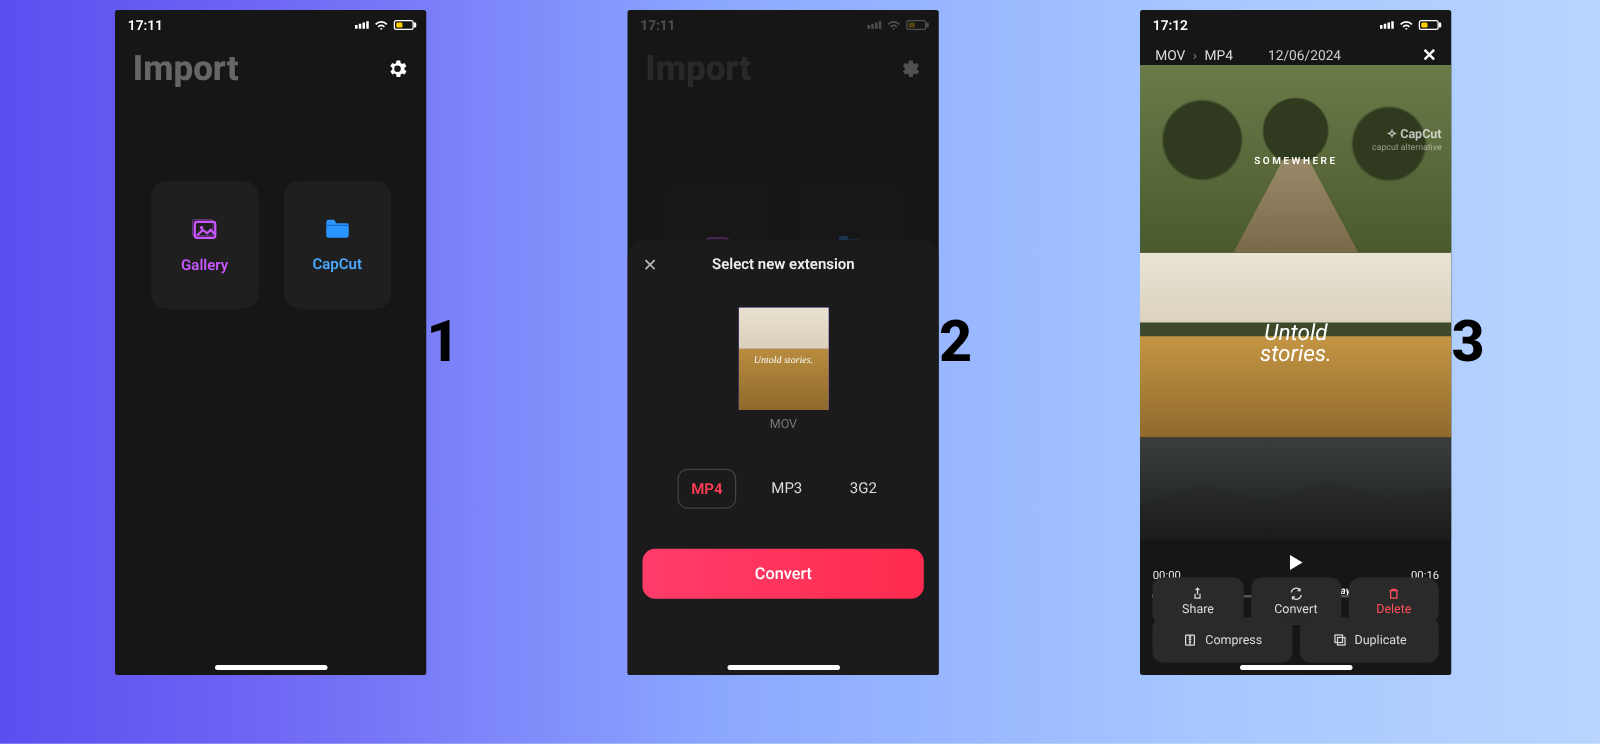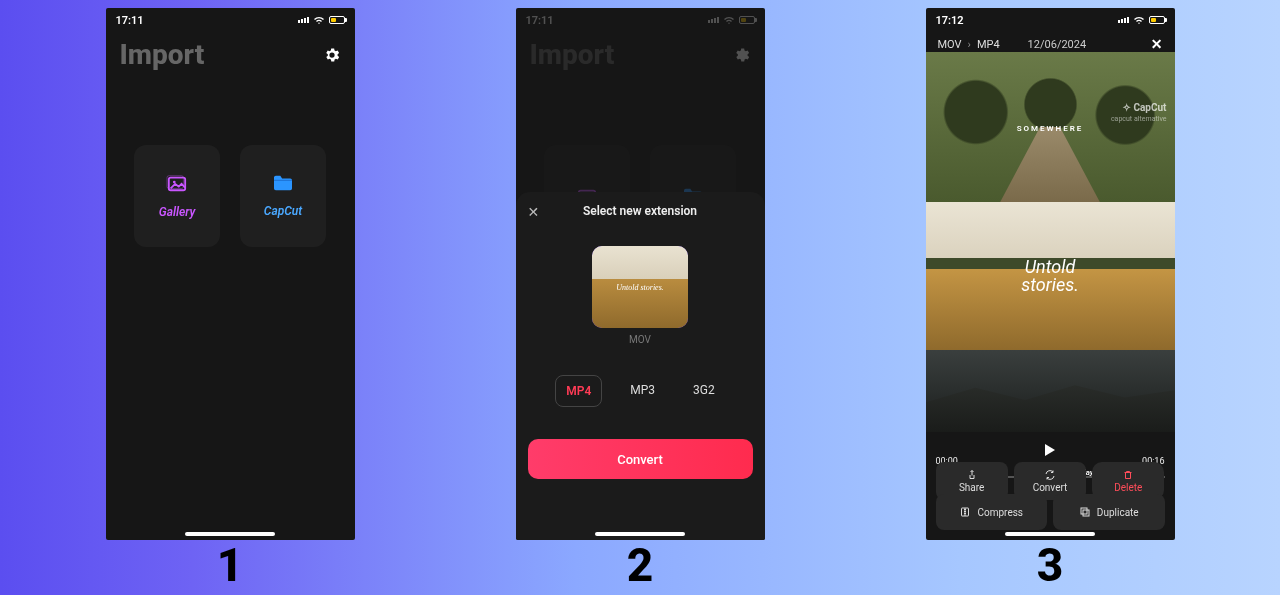--- a/index.html
+++ b/index.html
@@ -6,21 +6,21 @@
   body {
     width: 1280px;
     height: 595px;
     background: linear-gradient(90deg, #5b4ef0 0%, #6e63f4 15%, #8ba8ff 45%, #a6c7ff 75%, #b8d4ff 100%);
     display: flex;
     justify-content: space-around;
     align-items: flex-start;
     padding: 8px 25px 0 25px;
     overflow: hidden;
   }
-  .phone-wrap { display:flex; flex-direction:column; align-items:center; }
+  .phone-wrap { display:flex; align-items:center; }
   .phone {
     width: 249px;
     height: 532px;
     background: #161616;
     border-radius: 2px;
     position: relative;
     overflow: hidden;
     color: #fff;
   }
   .step-num { font-size: 46px; font-weight: 800; color: #000; margin-top: 0px; line-height: 1.1; }
@@ -32,38 +32,38 @@
   .sig-dots span { width:2px; background:#fff; display:block; }
   .sig-dots span:nth-child(1){height:3px;} .sig-dots span:nth-child(2){height:4px;} .sig-dots span:nth-child(3){height:5px;} .sig-dots span:nth-child(4){height:6px;}
   .wifi { font-size:10px; }
   .batt { width:16px; height:8px; border:1px solid #fff; border-radius:2px; position:relative; }
   .batt::after { content:""; position:absolute; right:-3px; top:1px; width:2px; height:4px; background:#fff; border-radius:0 1px 1px 0; }
   .batt i { position:absolute; left:1px; top:1px; bottom:1px; width:5px; background:#ffcc00; border-radius:1px; }
 
   .title-row { display:flex; justify-content:space-between; align-items:center; padding: 10px 14px 4px 14px; }
   .big-title { font-size:28px; font-weight:800; color:#666; }
 
-  .cards-row { display:flex; justify-content:center; gap:20px; margin-top:70px;font-style:italic; }
+  .cards-row { display:flex; justify-content:center; gap:20px; margin-top:70px; }
   .card { width:86px; height:102px; background:#1f1f1f; border-radius:12px; display:flex; flex-direction:column; align-items:center; justify-content:center; gap:12px; }
   .card .cap { font-size:12px; font-weight:600; }
   .cap.purple { color:#c956ff; }
   .cap.blue { color:#4aa8ff; }
 
   .home-ind { position:absolute; bottom:4px; left:50%; transform:translateX(-50%); width:90px; height:4px; border-radius:4px; background:#fff; }
 
   
   .dimmed { opacity:0.25; }
   .sheet {
     position:absolute; left:0; right:0; bottom:0; top:184px;
     background:#1b1b1b; border-radius:14px 14px 0 0; padding:0 0 0 0;
   }
   .sheet-header { display:flex; align-items:center; justify-content:center; position:relative; padding:12px 12px; }
   .sheet-header .close { position:absolute; left:12px; top:12px; font-size:14px; color:#bbb; }
   .sheet-title { font-size:12px; font-weight:600; color:#eee; }
-  .thumb { width:96px; height:82px; margin:16px auto 0 auto; border-radius:10px; overflow:hidden; background:#8b5cf6; position:relative; }
+  .thumb { width:72px; height:82px; margin:16px auto 0 auto; border-radius:0; overflow:hidden; background:#8b5cf6; position:relative; }
   .thumb .sky { position:absolute; top:0; left:0; right:0; height:40%; background:linear-gradient(#e9e2d1,#d9d0ba); }
   .thumb .grass { position:absolute; bottom:0; left:0; right:0; height:60%; background:linear-gradient(#b98c3f,#8f6a2c); }
   .thumb .txt { position:absolute; top:46%; left:0; right:0; text-align:center; font-family:Georgia,serif; font-style:italic; font-size:8px; color:#fff; line-height:1; }
   .mov-label { text-align:center; font-size:10px; color:#777; margin-top:6px; }
   .ext-row { display:flex; justify-content:center; gap:18px; margin-top:30px; font-size:12px; }
   .ext { padding:8px 10px; border-radius:8px; color:#ddd; }
   .ext.active { border:1px solid #444; color:#ff3b55; font-weight:600; }
   .convert-btn { margin:32px 12px 0 12px; height:40px; border-radius:10px; background:linear-gradient(90deg,#ff3c6a,#ff2b4e); display:flex; align-items:center; justify-content:center; font-size:13px; font-weight:500; color:#fff; }
 
   

